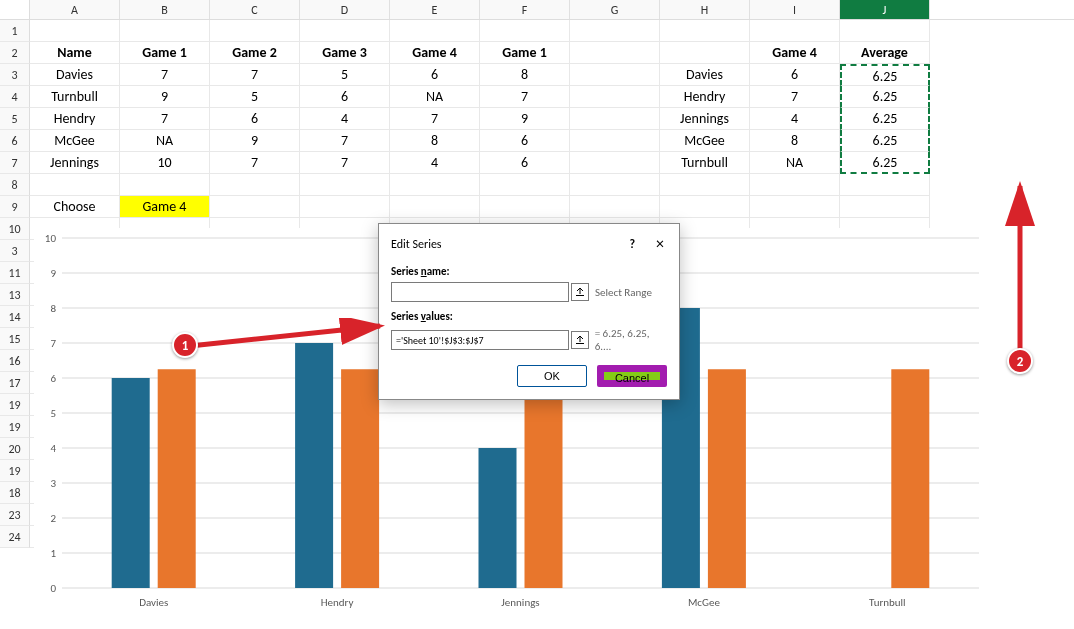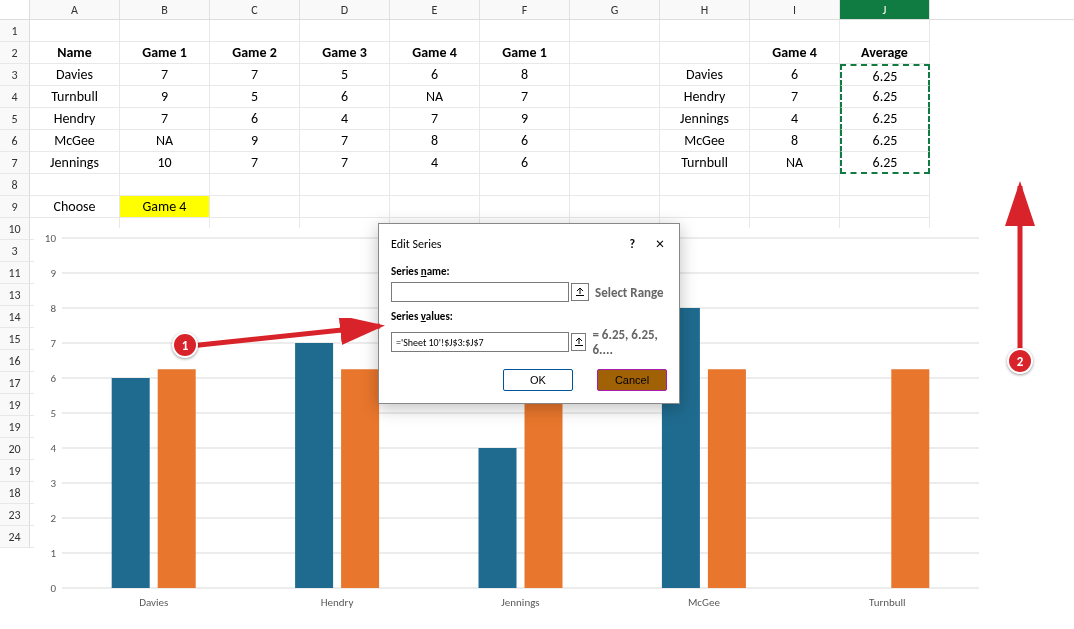--- a/index.html
+++ b/index.html
@@ -32,23 +32,23 @@
   .dialog-title .title-text { flex: 1; }
   .dialog-title .q { margin-right: 16px; font-weight: bold; cursor: pointer; }
   .dialog-title .x { width: 18px; text-align: center; cursor: pointer; font-size: 16px; }
   .dialog-body { padding: 4px 12px 12px 12px; font-size: 11px; }
   .dialog-body .lbl { color: #000; margin-bottom: 4px; font-weight: bold; }
   .dialog-body .underline { text-decoration: underline; }
   .field-row { display: flex; align-items: center; margin-bottom: 8px; gap: 6px; }
   .field-row .inp { flex: 0 0 178px; height: 20px; border: 1px solid #7a7a7a; padding: 0 4px; font-size: 10px; display: flex; align-items: center; }
   .field-row .range-btn { width: 18px; height: 18px; border: 1px solid #7a7a7a; background: #fff; display: flex; align-items: center; justify-content: center; cursor: pointer; margin-left: -4px; }
   .field-row .range-btn svg { width: 10px; height: 10px; }
-  .field-row .hint { color: #666; font-size: 13px; font-weight: bold; }
-  .dialog-buttons { display: flex; justify-content: flex-end; gap: 24px; padding-top: 4px; }
-  .dialog-buttons button { width: 70px; height: 22px; font-size: 11px; border: 1px solid #a21caf; background: #a16207; cursor: pointer; border-radius: 2px; }
+  .field-row .hint { color: #666; font-size: 11px; }
+  .dialog-buttons { display: flex; justify-content: flex-end; gap: 10px; padding-top: 4px; }
+  .dialog-buttons button { width: 70px; height: 22px; font-size: 11px; border: 7px solid #a21caf; background: #84cc16; cursor: pointer; border-radius: 2px; }
   .dialog-buttons button.primary { border: 1px solid #005499; background: #fff; }
   
   
   .badge { position: absolute; width: 26px; height: 26px; border-radius: 50%; background: #d8232a; border: 2px solid #fff; box-shadow: 0 1px 3px rgba(0,0,0,0.4); color: #fff; font-size: 13px; font-weight: bold; display: flex; align-items: center; justify-content: center; z-index: 60; }
   .arrow-svg { position: absolute; z-index: 55; pointer-events: none; }
   
   
   .wA { width: 90px; } .wB { width: 90px; } .wC { width: 90px; } .wD { width: 90px; }
   .wE { width: 90px; } .wF { width: 90px; } .wG { width: 90px; } .wH { width: 90px; }
   .wI { width: 90px; } .wJ { width: 90px; }

